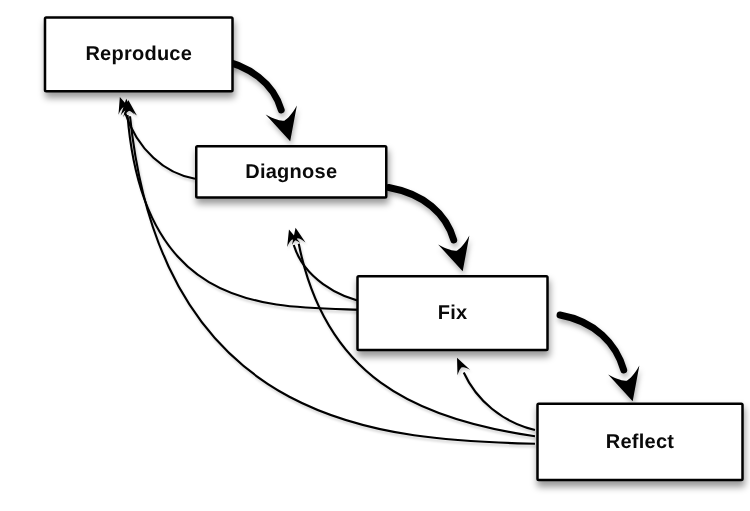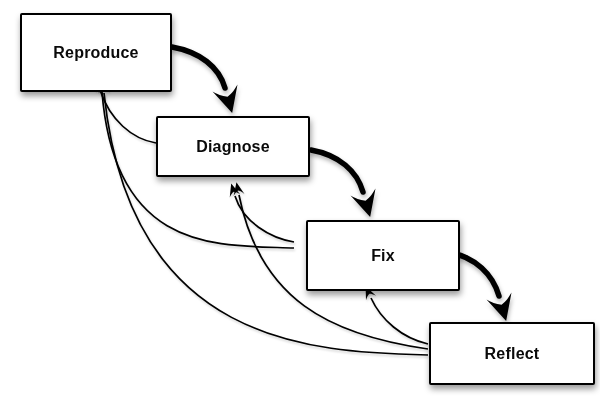--- a/index.html
+++ b/index.html
@@ -38,23 +38,23 @@
     display: flex;
     align-items: center;
     justify-content: center;
   }
   .node-label {
     font-size: 16px;
     font-weight: bold;
     color: #0a0a0a;
     letter-spacing: 0.2px;
   }
-  #node-reproduce { left: 20px;  top: 13px;  width: 152px; height: 79px; text-align: right; }
-  #node-diagnose  { left: 156px; top: 116px; width: 154px; height: 61px; text-align: right; }
-  #node-fix       { left: 306px; top: 220px; width: 154px; height: 71px; }
+  #node-reproduce { left: 35px;  top: 13px;  width: 152px; height: 61px; text-align: right; }
+  #node-diagnose  { left: 156px; top: 116px; width: 154px; height: 43px; text-align: right; }
+  #node-fix       { left: 285px; top: 220px; width: 154px; height: 61px; }
   #node-reflect   { left: 429px; top: 322px; width: 166px; height: 63px; }
 </style>
 </head>
 <body>
 
 <div class="canvas">
 
   <svg class="edges-svg" viewBox="0 0 600 409" xmlns="http://www.w3.org/2000/svg">
     <defs>
       <marker id="head-thick" markerUnits="userSpaceOnUse" markerWidth="70" markerHeight="70" refX="0" refY="0" orient="auto" style="overflow:visible">

